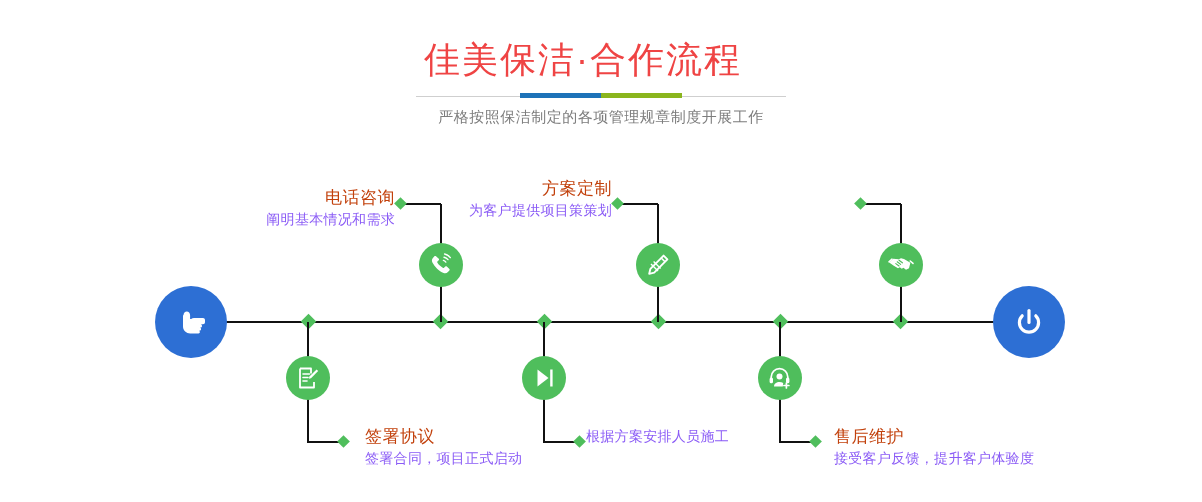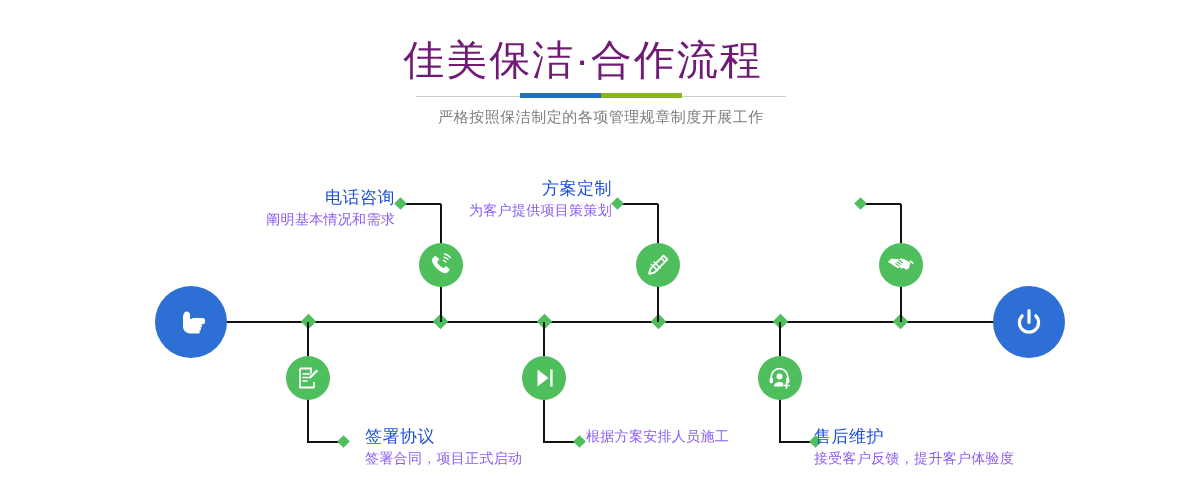--- a/index.html
+++ b/index.html
@@ -19,24 +19,24 @@
     overflow: hidden;
   }
 
   
   .hdr-title {
     position: absolute;
     left: 0;
     top: 38px;
     width: 1166px;
     text-align: center;
-    font-size: 41px;
+    font-size: 36px;
     line-height: 44px;
     letter-spacing: 2px;
-    color: #701a75;
+    color: #ef4444;
     font-weight: 400;
     white-space: nowrap;
   }
   .hdr-rule {
     position: absolute;
     left: 416px;
     top: 96px;
     width: 370px;
     height: 1px;
     background: #cfcfcf;
@@ -136,21 +136,21 @@
     align-items: center;
     justify-content: center;
   }
   .step-icon svg { display: block; }
 
   
   .step-label { position: absolute; white-space: nowrap; }
   .step-title {
     font-size: 17px;
     line-height: 22px;
-    color: #1d4ed8;
+    color: #c2410c;
     letter-spacing: 0.5px;
   }
   .step-desc {
     font-size: 14px;
     line-height: 20px;
     color: #8b5cf6;
     letter-spacing: 0.3px;
   }
   .align-right { text-align: right; }
   .align-left  { text-align: left; }
@@ -284,18 +284,18 @@
       <svg width="26" height="26" viewBox="0 0 26 26" aria-hidden="true">
         <path fill="none" stroke="#ffffff" stroke-width="1.7" stroke-linecap="round" d="M4.2 13.5v-1.6a8.3 8.3 0 0 1 16.6 0v1.6"></path>
         <rect x="2.6" y="12.6" width="3.4" height="5.6" rx="1.5" fill="#ffffff"></rect>
         <rect x="19.0" y="12.6" width="3.4" height="5.6" rx="1.5" fill="#ffffff"></rect>
         <circle cx="12.5" cy="11.6" r="3.0" fill="#ffffff"></circle>
         <path fill="#ffffff" d="M7.0 21.5c0-3.0 2.5-4.6 5.5-4.6 1.4 0 2.7 0.35 3.7 1.0l-0.4 3.6z"></path>
         <path fill="none" stroke="#ffffff" stroke-width="1.7" stroke-linecap="round" d="M19.4 18.0v5.0M16.9 20.5h5.0"></path>
       </svg>
     </span>
   </div>
-  <div class="step-label align-left" style="left:814px; top:426px; width:300px;">
+  <div class="step-label align-left" style="left:834px; top:426px; width:300px;">
     <div class="step-title">售后维护</div>
     <div class="step-desc">接受客户反馈，提升客户体验度</div>
   </div>
 
 </div>
 
 </body></html>

